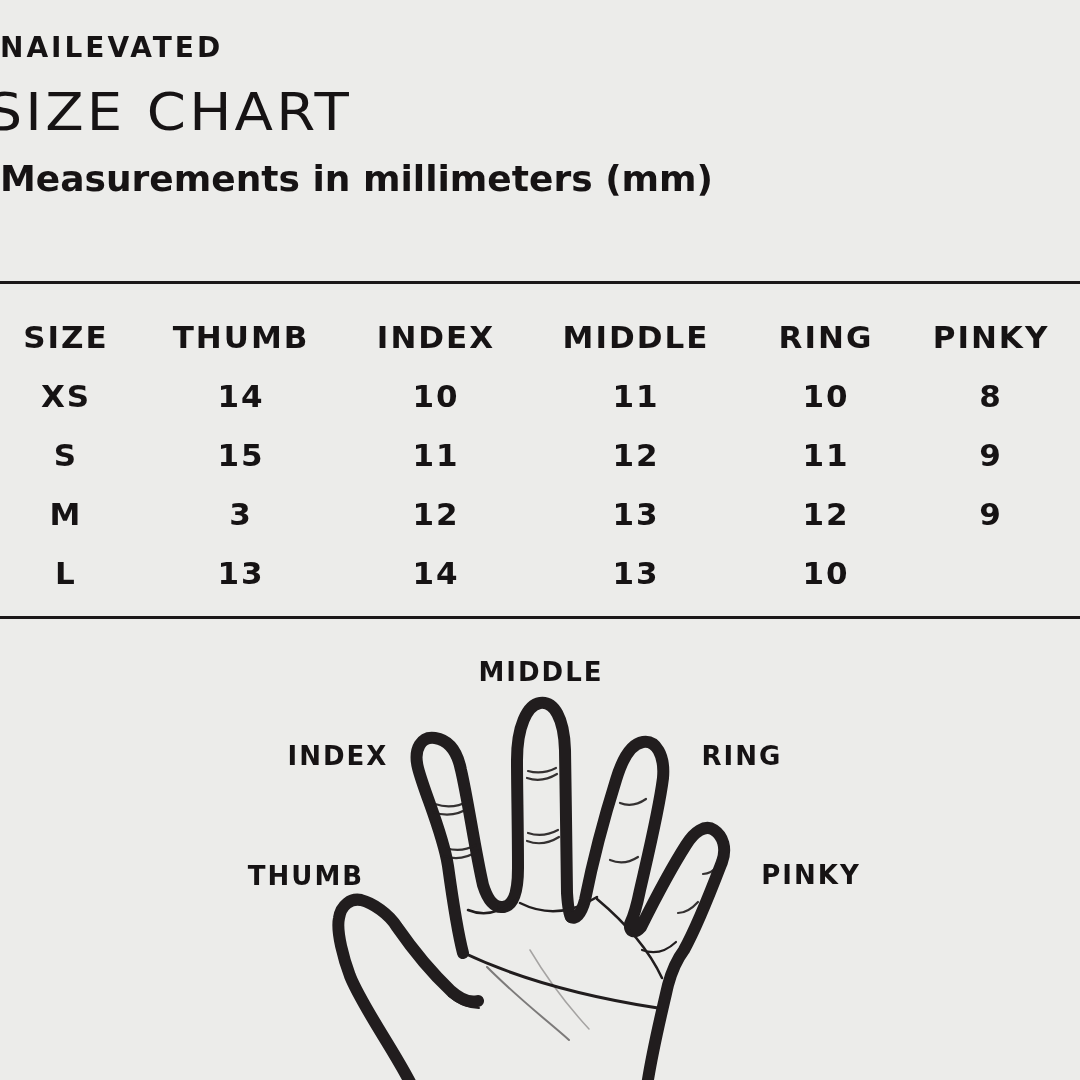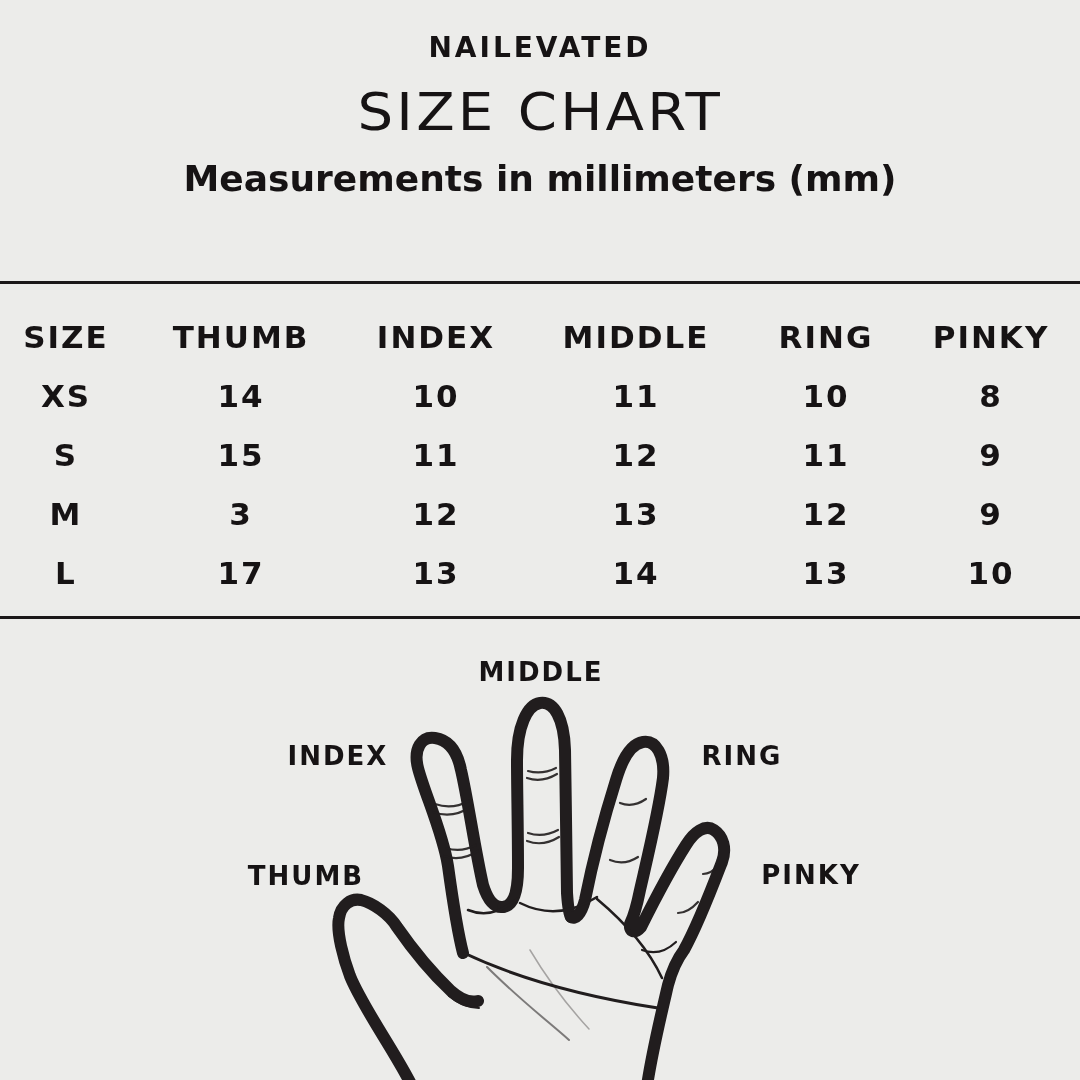--- a/index.html
+++ b/index.html
@@ -5,21 +5,21 @@
   * { margin:0; padding:0; box-sizing:border-box; }
   html,body { width:1080px; height:1080px; }
   body {
     position:relative;
     width:1080px; height:1080px;
     background:#ececea;
     font-family:"DejaVu Sans","Liberation Sans",sans-serif;
     color:#161314;
     overflow:hidden;
   }
-  .center-text { position:absolute; left:0; width:1080px; text-align:center; }
+  .center-text { position:absolute; left:0; width:1080px; }
   .brand {
     top:31px; font-size:28px; font-weight:700; letter-spacing:3px;
   }
   .title {
     top:82px; font-size:52px; font-weight:400; letter-spacing:3px;
   }
   .title .stretch { display:inline-block; transform:scaleX(1.08); transform-origin:center; }
   .subtitle {
     top:158px; font-size:36px; font-weight:700;
   }
@@ -84,21 +84,20 @@
   <div class="cell">9</div>
 
   <div class="cell">M</div>
   <div class="cell">3</div>
   <div class="cell">12</div>
   <div class="cell">13</div>
   <div class="cell">12</div>
   <div class="cell">9</div>
 
   <div class="cell">L</div>
-  <div class="cell">17</div>
   <div class="cell">13</div>
   <div class="cell">14</div>
   <div class="cell">13</div>
   <div class="cell">10</div>
 </div>
 
 <svg class="hand" width="1080" height="1080" viewBox="0 0 1080 1080" fill="none" stroke="#211d1e" stroke-linecap="round" stroke-linejoin="round">
 
   <path stroke-width="12" d="
     M 412,1086

